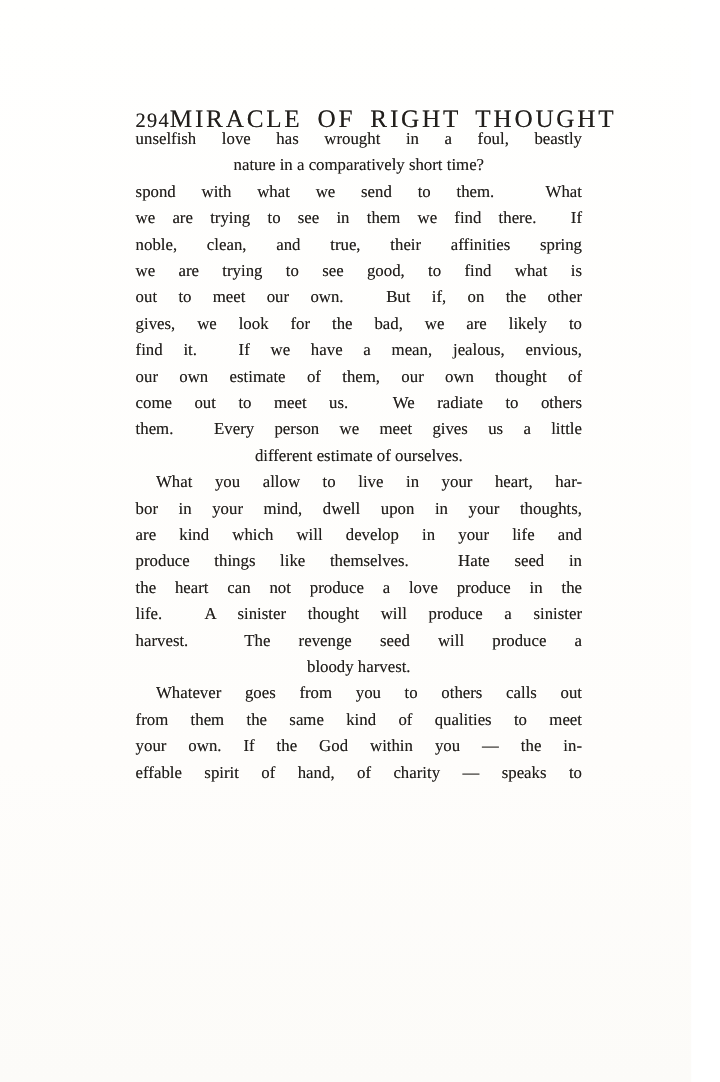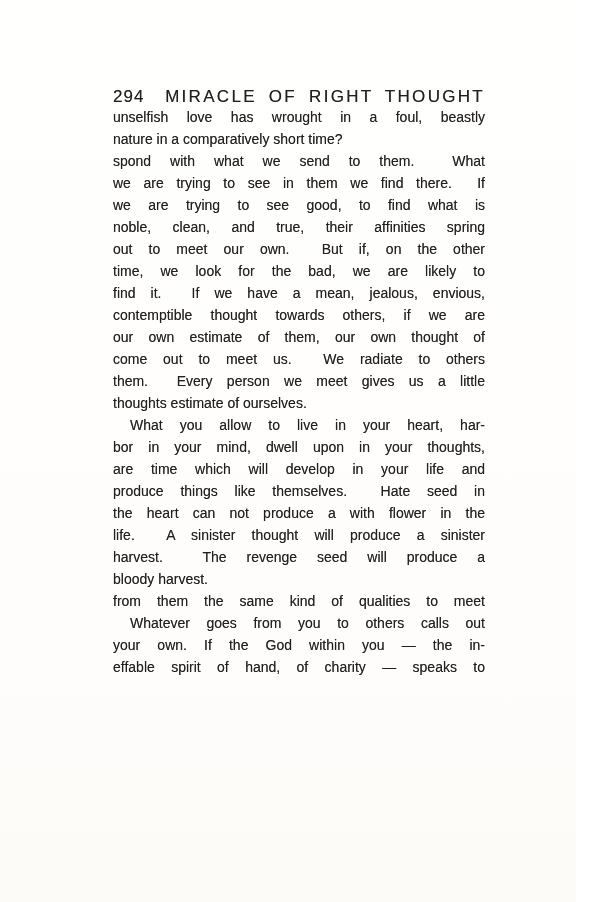--- a/index.html
+++ b/index.html
@@ -6,57 +6,57 @@
     margin: 0;
     padding: 0;
     background: #ffffff;
   }
   .sheet {
     position: relative;
     width: 576px;
     height: 902px;
     background: linear-gradient(180deg, #fffffe 0%, #fefdfb 70%, #fcfbf8 100%);
     overflow: hidden;
-    font-family: Liberation Sans, sans-serif;
+    font-family: Liberation Serif, serif;
     color: #221f1c;
   }
   .runhead {
     position: absolute;
     left: 113px;
     top: 87px;
     width: 372px;
     display: flex;
     align-items: baseline;
   }
   .pagenum {
     font-size: 17px;
     letter-spacing: 1px;
     font-feature-settings: "onum";
     text-shadow: 0 0 0.5px rgba(20,18,16,0.6);
   }
   .runtitle {
     flex: 1;
     text-align: right;
-    font-size: 17px;
+    font-size: 21px;
     letter-spacing: 2.3px;
     word-spacing: 5px;
     white-space: nowrap;
     text-shadow: 0 0 0.5px rgba(20,18,16,0.6);
   }
   .textblock {
     position: absolute;
     left: 113px;
     top: 106px;
     width: 372px;
     font-size: 14px;
     line-height: 22px;
     text-shadow: 0 0 0.5px rgba(20,18,16,0.55);
   }
   .line {
-    text-align: left;
+    text-align: center;
   }
   .line.j {
     text-align: justify;
     text-align-last: justify;
   }
   .line.ind {
     text-indent: 17px;
   }
 </style>
 </head>
@@ -65,36 +65,35 @@
 <div class="sheet">
   <div class="runhead">
     <span class="pagenum">294</span>
     <span class="runtitle">MIRACLE OF RIGHT THOUGHT</span>
   </div>
   <div class="textblock">
       <div class="line j">unselfish love has wrought in a foul, beastly</div>
       <div class="line">nature in a comparatively short time?</div>
       <div class="line j">spond with what we send to them.&nbsp; What</div>
       <div class="line j">we are trying to see in them we find there.&nbsp; If</div>
+      <div class="line j">noble, clean, and true, their affinities spring</div>
       <div class="line j">we are trying to see good, to find what is</div>
-      <div class="line j">noble, clean, and true, their affinities spring</div>
       <div class="line j">out to meet our own.&nbsp; But if, on the other</div>
-      <div class="line j">time, we look for the bad, we are likely to</div>
+      <div class="line j">gives, we look for the bad, we are likely to</div>
       <div class="line j">find it.&nbsp; If we have a mean, jealous, envious,</div>
-      <div class="line j">contemptible thought towards others, if we are</div>
       <div class="line j">our own estimate of them, our own thought of</div>
       <div class="line j">come out to meet us.&nbsp; We radiate to others</div>
       <div class="line j">them.&nbsp; Every person we meet gives us a little</div>
-      <div class="line">thoughts estimate of ourselves.</div>
+      <div class="line">different estimate of ourselves.</div>
       <div class="line j ind">What you allow to live in your heart, har-</div>
       <div class="line j">bor in your mind, dwell upon in your thoughts,</div>
-      <div class="line j">are time which will develop in your life and</div>
+      <div class="line j">are kind which will develop in your life and</div>
       <div class="line j">produce things like themselves.&nbsp; Hate seed in</div>
-      <div class="line j">the heart can not produce a with flower in the</div>
+      <div class="line j">the heart can not produce a love produce in the</div>
       <div class="line j">life.&nbsp; A sinister thought will produce a sinister</div>
       <div class="line j">harvest.&nbsp; The revenge seed will produce a</div>
       <div class="line">bloody harvest.</div>
+      <div class="line j ind">Whatever goes from you to others calls out</div>
       <div class="line j">from them the same kind of qualities to meet</div>
-      <div class="line j ind">Whatever goes from you to others calls out</div>
       <div class="line j">your own. If the God within you — the in-</div>
       <div class="line j">effable spirit of hand, of charity — speaks to</div>
     </div>
 </div>
 
 </body></html>

